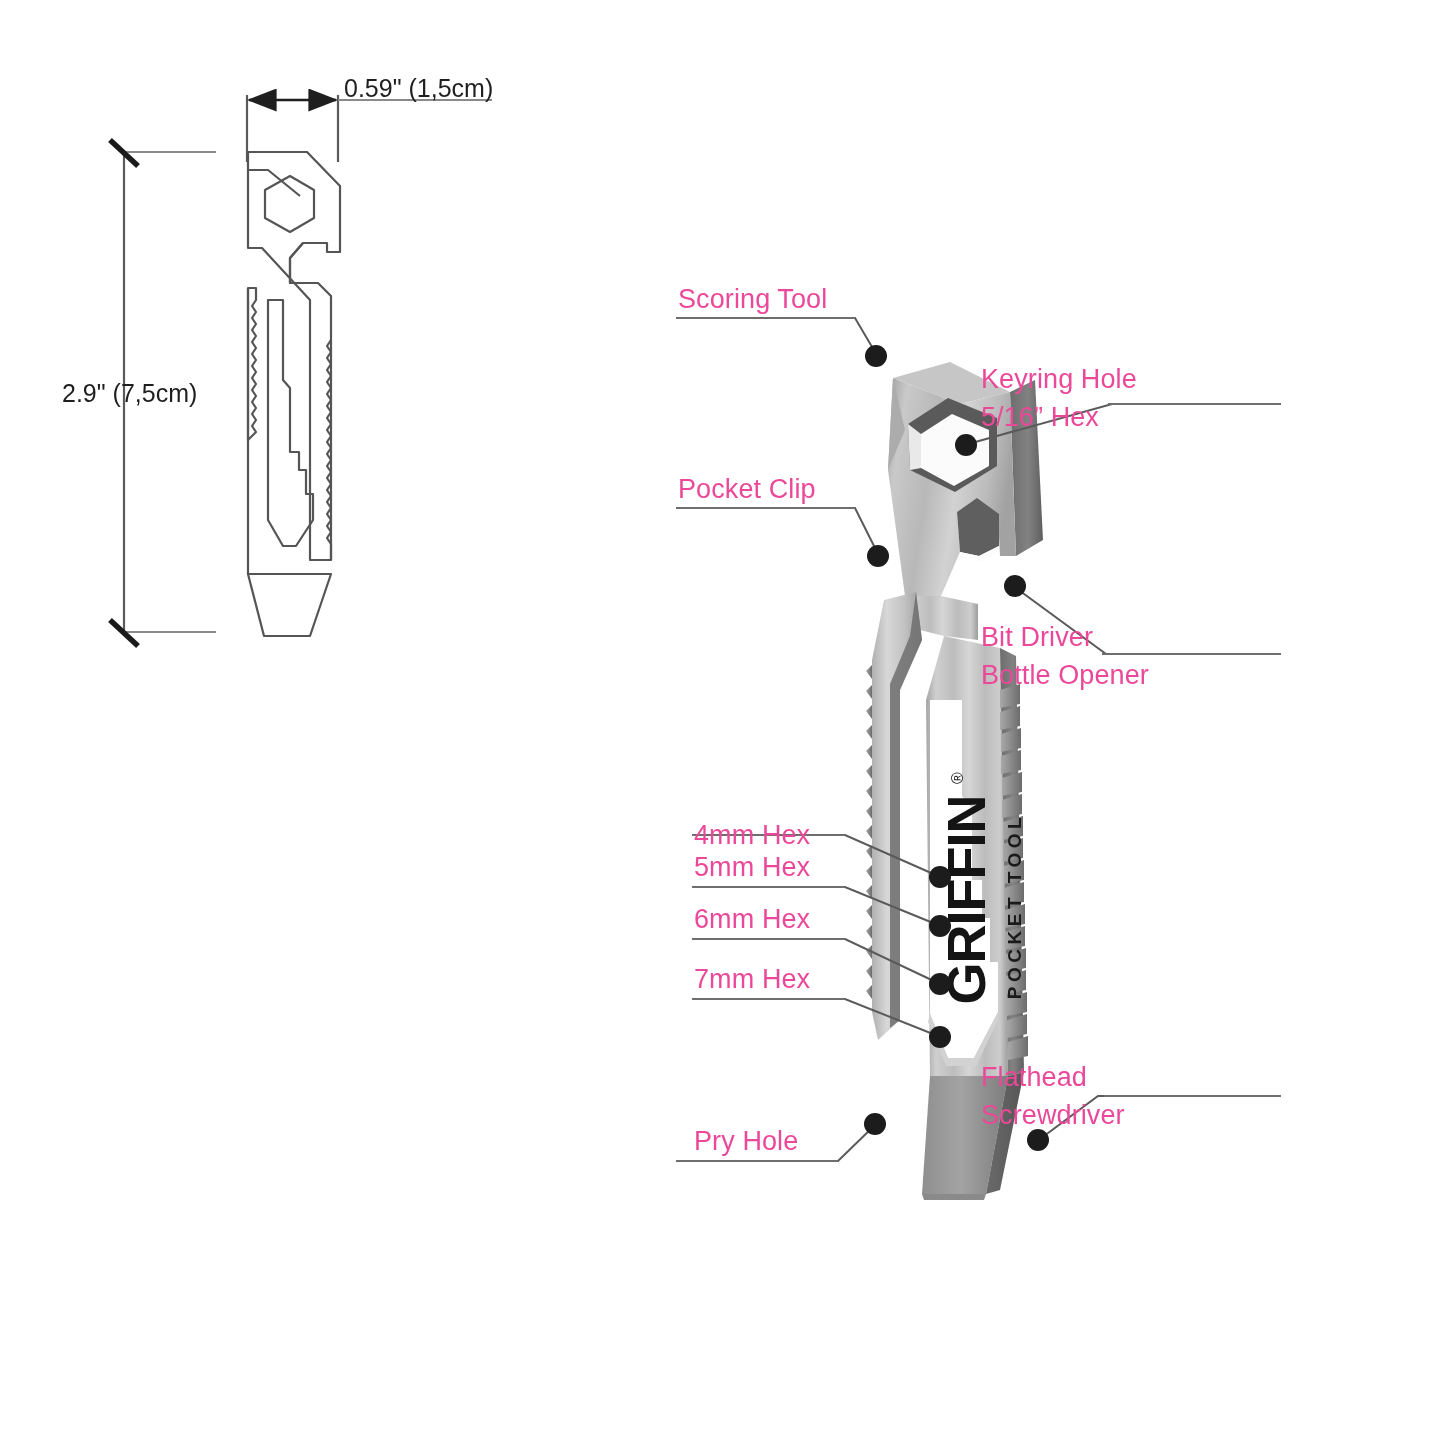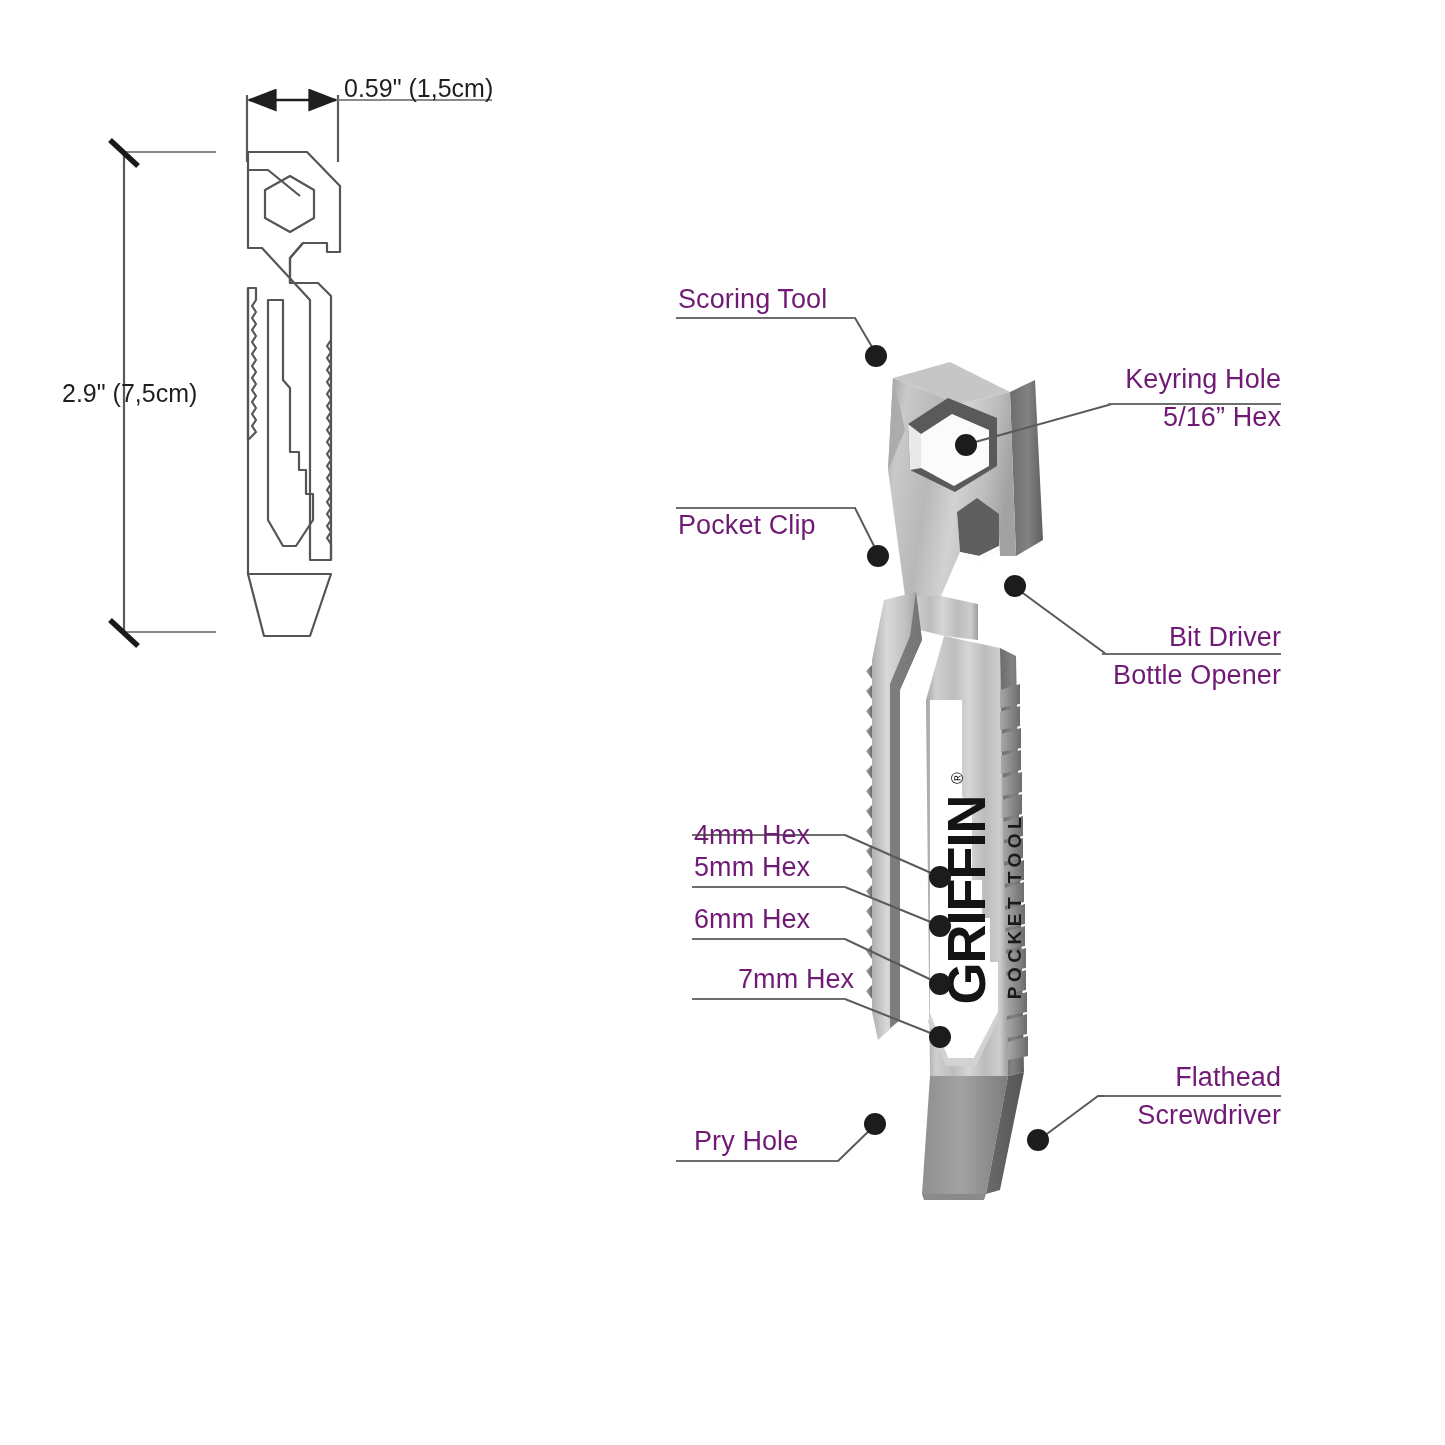--- a/index.html
+++ b/index.html
@@ -9,26 +9,26 @@
     font-family:"Liberation Sans","DejaVu Sans",sans-serif;
     color:#2b2b2b;
     overflow:hidden;
     position:relative;
   }
   #stage{position:absolute;inset:0;width:1445px;height:1445px;}
   svg.layer{position:absolute;left:0;top:0;width:1445px;height:1445px;overflow:visible;}
   .calloutText{
     position:absolute;
     font-size:27px;
-    color:#701a75;
+    color:#ec4899;
     white-space:nowrap;
     letter-spacing:.1px;
     line-height:1.34;
   }
-  .calloutText.right{text-align:right;}
+  .calloutText.right{}
   .dimText{
     position:absolute;
     font-size:25px;
     color:#1f1f1f;
     white-space:nowrap;
   }
 </style>
 </head>
 <body>
 
@@ -273,37 +273,37 @@
       <circle cx="1038" cy="1140" r="11"></circle>
     </g>
   </svg>
 
   <div class="dimText" style="left:344px; top:74px;">0.59" (1,5cm)</div>
 
   <div class="dimText" style="left:62px; top:379px;">2.9" (7,5cm)</div>
 
   <div class="calloutText" style="left:678px; top:281px;">Scoring Tool</div>
 
-  <div class="calloutText" style="left:678px; top:471px;margin-top:36px;">Pocket Clip</div>
+  <div class="calloutText" style="left:678px; top:471px;">Pocket Clip</div>
 
   <div class="calloutText right" style="left:981px; width:300px; top:361px;">Keyring Hole</div>
 
   <div class="calloutText right" style="left:981px; width:300px; top:399px;">5/16” Hex</div>
 
   <div class="calloutText right" style="left:981px; width:300px; top:619px;">Bit Driver</div>
 
   <div class="calloutText right" style="left:981px; width:300px; top:657px;">Bottle Opener</div>
 
   <div class="calloutText" style="left:694px; top:797px;margin-top:20px;">4mm Hex</div>
 
   <div class="calloutText" style="left:694px; top:849px;">5mm Hex</div>
 
   <div class="calloutText" style="left:694px; top:901px;">6mm Hex</div>
 
-  <div class="calloutText" style="left:694px; top:961px;margin-left:44px;">7mm Hex</div>
+  <div class="calloutText" style="left:694px; top:961px;">7mm Hex</div>
 
   <div class="calloutText" style="left:694px; top:1123px;">Pry Hole</div>
 
   <div class="calloutText right" style="left:981px; width:300px; top:1059px;">Flathead</div>
 
   <div class="calloutText right" style="left:981px; width:300px; top:1097px;">Screwdriver</div>
 
 </div>
 
 </body></html>

